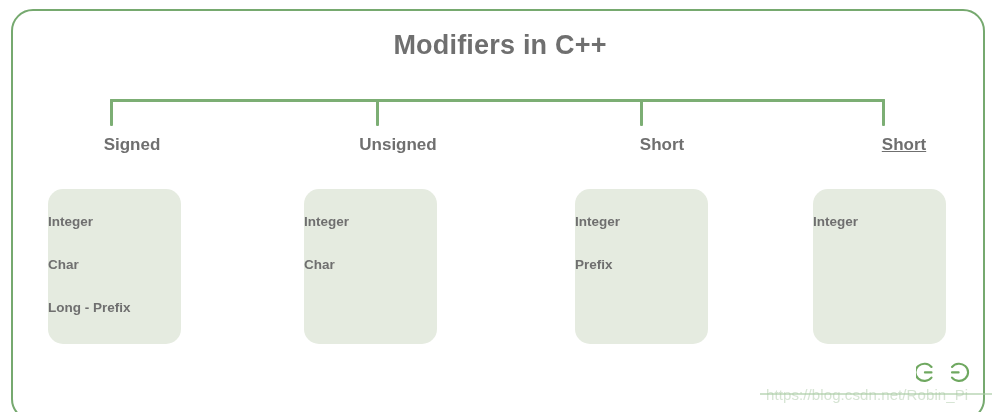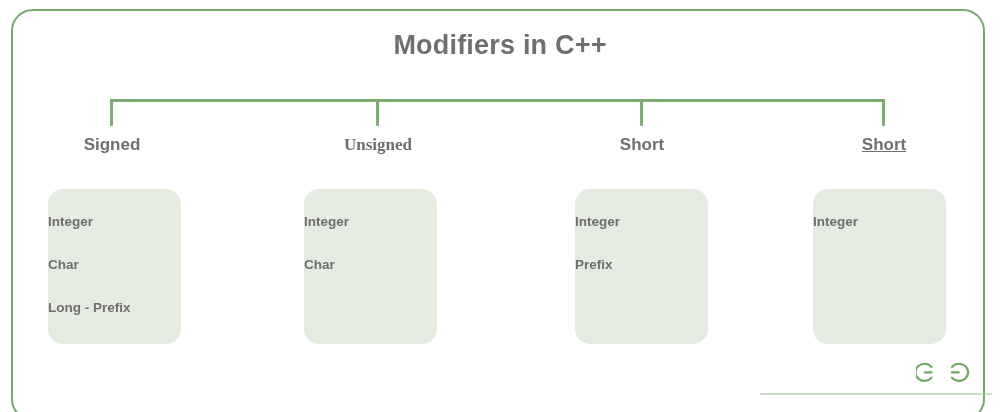--- a/index.html
+++ b/index.html
@@ -72,23 +72,24 @@
 
   
   .branch-label {
     position: absolute;
     top: 135px;
     width: 200px;
     text-align: center;
     font-size: 17px;
     font-weight: bold;
     color: #6f6f6f;
+    padding-left: 20px;
   }
   .branch-label.b1 { left: 12px; }
-  .branch-label.b2 { left: 278px; font-family: Liberation Serif, serif; }
+  .branch-label.b2 { left: 278px; }
   .branch-label.b3 { left: 542px; }
   .branch-label.b4 { left: 784px; text-decoration: underline; }
 
   
   .card {
     position: absolute;
     top: 189px;
     width: 133px;
     height: 155px;
     background: #e5ebe0;
@@ -177,20 +178,21 @@
 
   <div class="card c3">
     <div class="card-item">Integer</div>
     <div class="card-item">Prefix</div>
   </div>
 
   <div class="card c4">
     <div class="card-item">Integer</div>
   </div>
 
+  <div class="watermark">https://blog.csdn.net/Robin_Pi</div>
   <div class="watermark-rule"></div>
 
   <div class="gfg-logo">
     <svg width="64" height="32" viewBox="0 0 64 32" xmlns="http://www.w3.org/2000/svg">
       <g fill="none" stroke="#6fa860" stroke-width="2.1">
 
         <path d="M15.5 11.0 a9 8.6 0 1 0 0 10.6 M15.5 16.4 h-6.6" stroke-linecap="round"></path>
 
         <path d="M36.0 11.0 a9 8.6 0 1 1 0 10.6 M36.0 16.4 h6.6" stroke-linecap="round"></path>
       </g>

